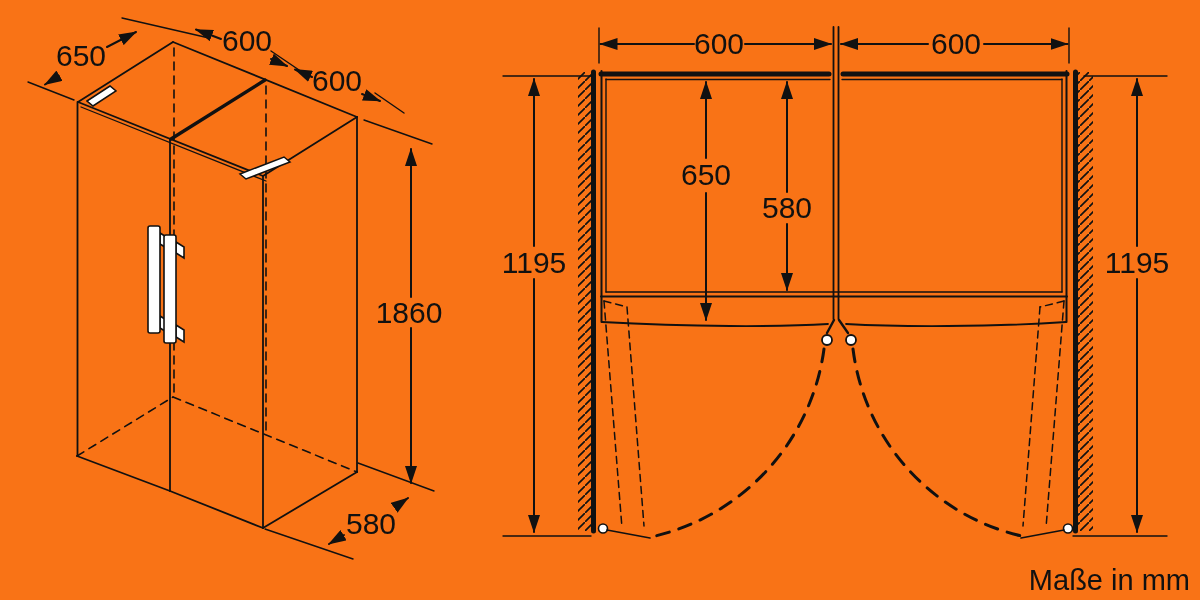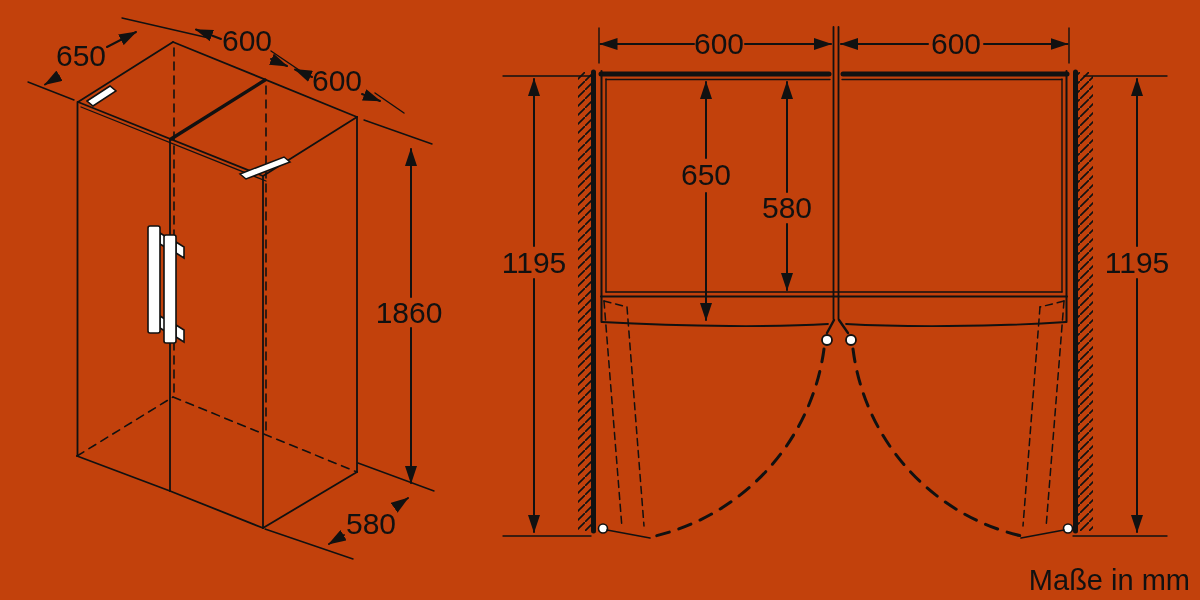--- a/index.html
+++ b/index.html
@@ -1,17 +1,17 @@
 <!DOCTYPE html>
 <html><head>
 <meta charset="utf-8">
 <style>
   html,body{margin:0;padding:0;background:#fff;}
   .canvas{
-    position:relative;width:1200px;height:600px;background:#c2410c;
+    position:relative;width:1200px;height:600px;background:#f97316;
     font-family:"Liberation Sans", sans-serif;overflow:hidden;
   }
   svg{display:block;}
   text{fill:#111;font-family:"Liberation Sans", sans-serif;}
   .dim-label{font-size:30px;}
   .note-label{font-size:29px;}
   line,path,polygon,rect.stroke-only,circle{vector-effect:none;}
 </style>
 </head>
 <body>

